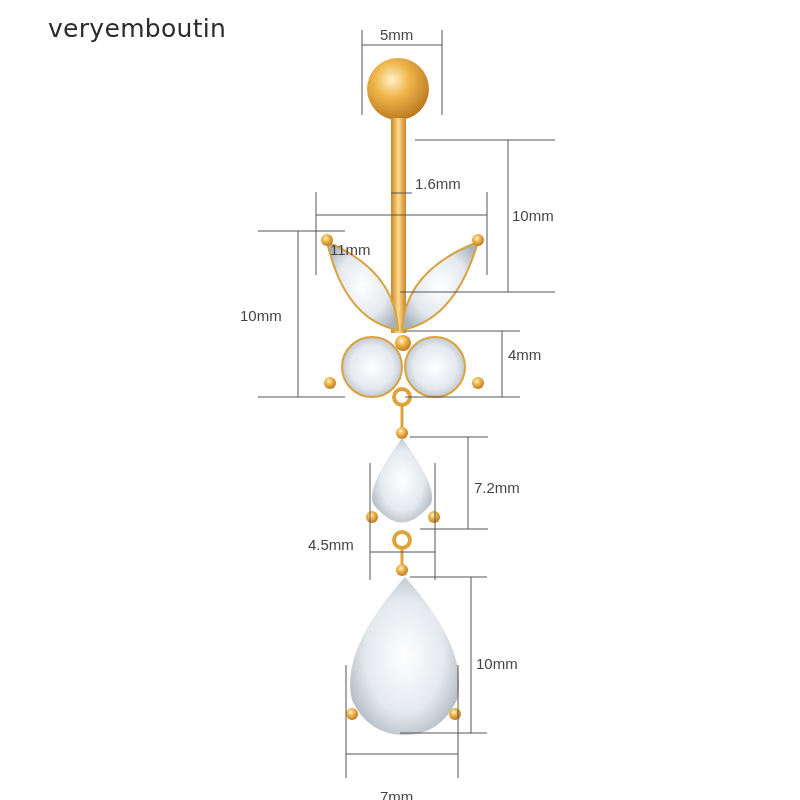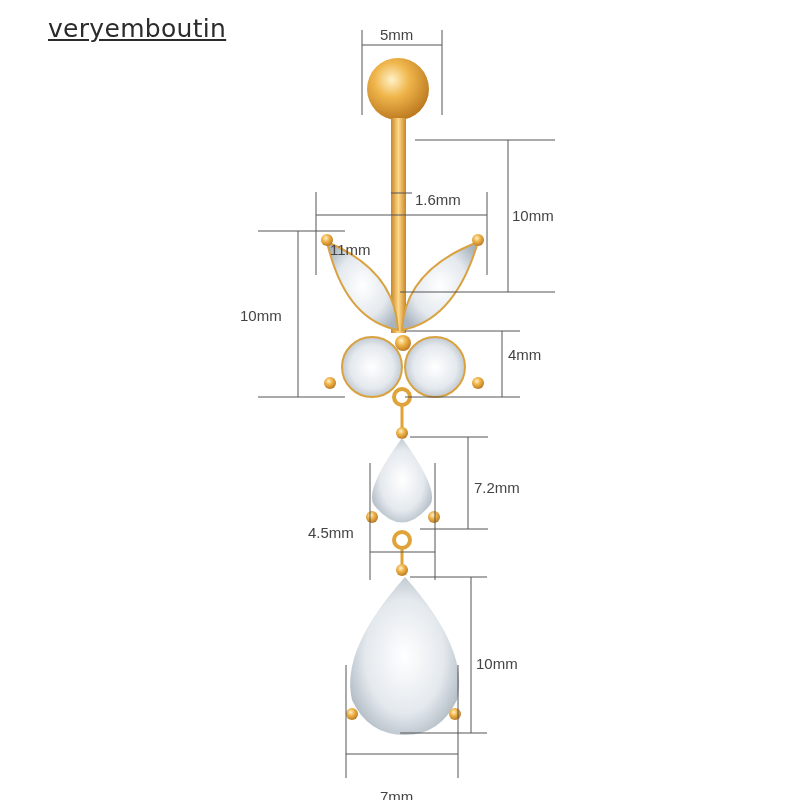--- a/index.html
+++ b/index.html
@@ -1,17 +1,17 @@
 <!DOCTYPE html>
 <html><head>
 <meta charset="utf-8">
 <style>
   html, body { margin:0; padding:0; background:#fff; }
   body { width:800px; height:800px; position:relative; overflow:hidden; font-family:"Liberation Sans", sans-serif; }
-  .brand { position:absolute; left:48px; top:14px; font-size:25px; color:#2b2b2b; letter-spacing:0.3px; font-family:"DejaVu Sans", sans-serif;text-decoration:underline; }
+  .brand { position:absolute; left:48px; top:14px; font-size:25px; color:#2b2b2b; letter-spacing:0.3px; font-family:"DejaVu Sans", sans-serif; }
   .dim { position:absolute; font-size:15px; color:#444; font-family:Liberation Sans, sans-serif; }
   svg { position:absolute; left:0; top:0; }
 </style>
 </head>
 <body>
 
 <div class="brand">veryemboutin</div>
 
 <svg width="800" height="800" viewBox="0 0 800 800">
   <defs>
@@ -95,21 +95,21 @@
     <line x1="410" y1="577" x2="487" y2="577"></line>
       <line x1="400" y1="733" x2="487" y2="733"></line>
     <line x1="471" y1="577" x2="471" y2="733"></line>
     <line x1="346" y1="665" x2="346" y2="778"></line>
       <line x1="458" y1="665" x2="458" y2="778"></line>
     <line x1="346" y1="754" x2="458" y2="754"></line>
   </g>
 </svg>
 
 <div class="dim" style="left:380px;top:26px;">5mm</div>
-<div class="dim" style="left:415px;top:175px;margin-top:16px;">1.6mm</div>
+<div class="dim" style="left:415px;top:175px;">1.6mm</div>
 <div class="dim" style="left:512px;top:207px;">10mm</div>
 <div class="dim" style="left:330px;top:197px;margin-top:44px;">11mm</div>
 <div class="dim" style="left:240px;top:307px;">10mm</div>
 <div class="dim" style="left:508px;top:346px;">4mm</div>
 <div class="dim" style="left:474px;top:479px;">7.2mm</div>
-<div class="dim" style="left:308px;top:524px;">4.5mm</div>
+<div class="dim" style="left:308px;top:536px;">4.5mm</div>
 <div class="dim" style="left:476px;top:655px;">10mm</div>
 <div class="dim" style="left:380px;top:788px;">7mm</div>
 
 </body></html>

